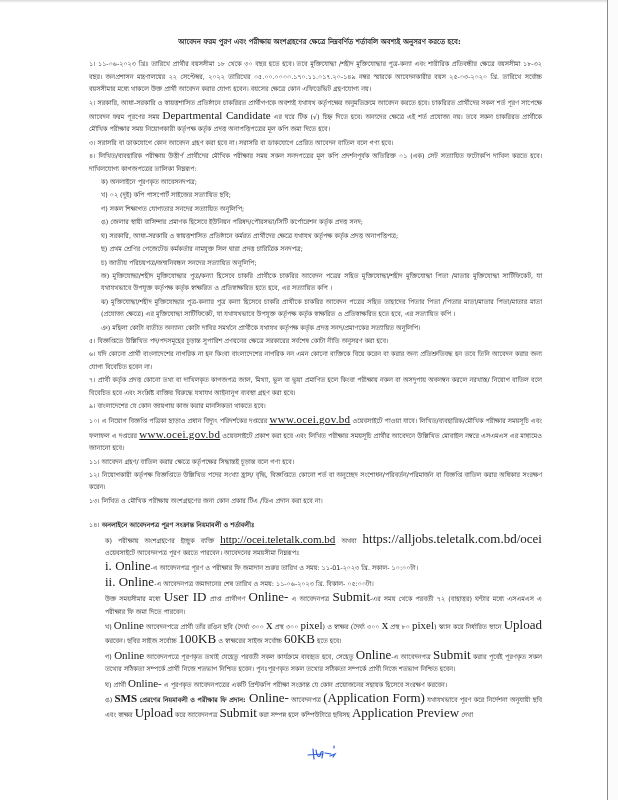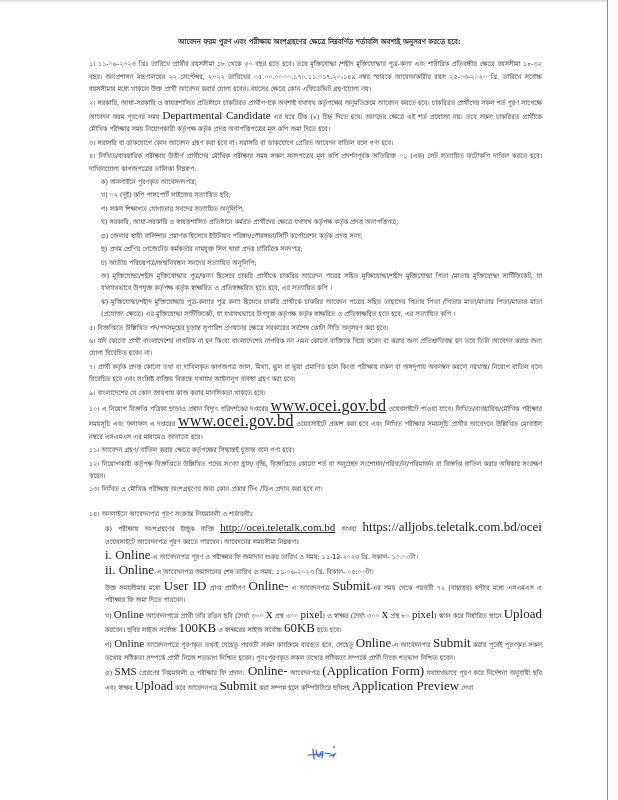--- a/index.html
+++ b/index.html
@@ -56,32 +56,32 @@
     .latin {
       font-family: Liberation Serif, serif;
       font-size: 13px;
     }
     .latin-big {
       font-family: "Liberation Serif", serif;
       font-size: 11px;
     }
     .link {
       font-family: "Liberation Serif", serif;
-      font-size: 16px;
+      font-size: 11px;
       text-decoration: underline;
       color: #222;
       letter-spacing: 0.3px;
     }
     .link-small {
       font-family: "Liberation Serif", serif;
       font-size: 11px;
       text-decoration: underline;
       color: #222;
     }
-    .bold { font-weight: normal; }
+    .bold { font-weight: bold; }
     .gap { height: 10px; }
     .signature {
       position: absolute;
       left: 305px;
       top: 744px;
       width: 40px;
       height: 20px;
     }
   </style>
 </head>
@@ -97,52 +97,54 @@
   <p class="para">১। ১১-০৬-২০২৩ খ্রিঃ তারিখে প্রার্থীর বয়সসীমা ১৮ থেকে ৩০ বছর হতে হবে। তবে মুক্তিযোদ্ধা /শহীদ মুক্তিযোদ্ধার পুত্র-কন্যা এবং শারীরিক প্রতিবন্ধীর ক্ষেত্রে বয়সসীমা ১৮-৩২ বছর। জনপ্রশাসন মন্ত্রণালয়ের ২২ সেপ্টেম্বর, ২০২২ তারিখের ০৫.০০.০০০০.১৭০.১১.০১৭.২০-১৪৯ নম্বর স্মারকে আবেদনকারীর বয়স ২৫-০৩-২০২০ খ্রি. তারিখে সর্বোচ্চ বয়সসীমার মধ্যে থাকলে উক্ত প্রার্থী আবেদন করার যোগ্য হবেন। বয়সের ক্ষেত্রে কোন এফিডেভিট গ্রহণযোগ্য নয়।</p>
 
   <p class="para"><span>২। সরকারি, আধা-সরকারি ও স্বায়ত্তশাসিত প্রতিষ্ঠানে চাকরিরত প্রার্থীগণকে অবশ্যই যথাযথ কর্তৃপক্ষের অনুমতিক্রমে আবেদন করতে হবে। চাকরিরত প্রার্থীদের সকল শর্ত পূরণ সাপেক্ষে আবেদন ফরম পূরণের সময় </span><span class="latin-big">Departmental Candidate</span><span> এর ঘরে টিক (√) চিহ্ন দিতে হবে। অন্যদের ক্ষেত্রে এই শর্ত প্রযোজ্য নয়। তবে সকল চাকরিরত প্রার্থীকে মৌখিক পরীক্ষার সময় নিয়োগকারী কর্তৃপক্ষ কর্তৃক প্রদত্ত অনাপত্তিপত্রের মূল কপি জমা দিতে হবে।</span></p>
 
   <p class="para">৩। সরাসরি বা ডাকযোগে কোন আবেদন গ্রহণ করা হবে না। সরাসরি বা ডাকযোগে প্রেরিত আবেদন বাতিল বলে গণ্য হবে।</p>
 
   <p class="para">৪। লিখিত/ব্যবহারিক পরীক্ষায় উত্তীর্ণ প্রার্থীদের মৌখিক পরীক্ষার সময় সকল সনদপত্রের মূল কপি প্রদর্শনপূর্বক অতিরিক্ত ০১ (এক) সেট সত্যায়িত ফটোকপি দাখিল করতে হবে। দাখিলযোগ্য কাগজপত্রের তালিকা নিম্নরূপ:</p>
   <p class="para indent">ক) অনলাইনে পূরণকৃত আবেসনদপত্র;</p>
   <p class="para indent">খ) ০২ (দুই) কপি পাসপোর্ট সাইজের সত্যায়িত ছবি;</p>
   <p class="para indent">গ) সকল শিক্ষাগত যোগ্যতার সনদের সত্যায়িত অনুলিপি;</p>
+  <p class="para indent">ঙ) জেলার স্থায়ী বাসিন্দার প্রমাণক হিসেবে ইউনিয়ন পরিষদ/পৌরসভা/সিটি কর্পোরেশন কর্তৃক প্রদত্ত সনদ;</p>
   <p class="para indent">ঘ) সরকারি, আধা-সরকারি ও স্বায়ত্তশাসিত প্রতিষ্ঠানে কর্মরত প্রার্থীদের ক্ষেত্রে যথাযথ কর্তৃপক্ষ কর্তৃক প্রদত্ত অনাপত্তিপত্র;</p>
-  <p class="para indent">ঙ) জেলার স্থায়ী বাসিন্দার প্রমাণক হিসেবে ইউনিয়ন পরিষদ/পৌরসভা/সিটি কর্পোরেশন কর্তৃক প্রদত্ত সনদ;</p>
   <p class="para indent">ছ) প্রথম শ্রেণির গেজেটেড কর্মকর্তার নামযুক্ত সিল দ্বারা প্রদত্ত চারিত্রিক সনদপত্র;</p>
   <p class="para indent">চ) জাতীয় পরিচয়পত্র/জন্মনিবন্ধন সনদের সত্যায়িত অনুলিপি;</p>
   <p class="para indent">জ) মুক্তিযোদ্ধা/শহীদ মুক্তিযোদ্ধার পুত্র/কন্যা হিসেবে চাকরি প্রার্থীকে চাকরির আবেদন পত্রের সহিত মুক্তিযোদ্ধা/শহীদ মুক্তিযোদ্ধা পিতা /মাতার মুক্তিযোদ্ধা সার্টিফিকেট, যা যথাযথভাবে উপযুক্ত কর্তৃপক্ষ কর্তৃক স্বাক্ষরিত ও প্রতিস্বাক্ষরিত হতে হবে, এর সত্যায়িত কপি ।</p>
   <p class="para indent">ঝ) মুক্তিযোদ্ধা/শহীদ মুক্তিযোদ্ধার পুত্র-কন্যার পুত্র কন্যা হিসেবে চাকরি প্রার্থীকে চাকরির আবেদন পত্রের সহিত তাহাদের পিতার পিতা /পিতার মাতা/মাতার পিতা/মাতার মাতা (প্রযোজ্য ক্ষেত্রে) এর মুক্তিযোদ্ধা সার্টিফিকেট, যা যথাযথভাবে উপযুক্ত কর্তৃপক্ষ কর্তৃক স্বাক্ষরিত ও প্রতিস্বাক্ষরিত হতে হবে, এর সত্যায়িত কপি ।</p>
+  <p class="para indent">ঞ) মহিলা কোটা ব্যতীত অন্যান্য কোটা দাবির সমর্থনে প্রার্থীকে যথাযথ কর্তৃপক্ষ কর্তৃক প্রদত্ত সনদ/প্রমাণকের সত্যায়িত অনুলিপি।</p>
 
   <p class="para">৫। বিজ্ঞপ্তিতে উল্লিখিত পদ/পদসমূহের চূড়ান্ত সুপারিশ প্রণয়নের ক্ষেত্রে সরকারের সর্বশেষ কোটা নীতি অনুসরণ করা হবে।</p>
   <p class="para">৬। যদি কোনো প্রার্থী বাংলাদেশের নাগরিক না হন কিংবা বাংলাদেশের নাগরিক নন এমন কোনো ব্যক্তিকে বিয়ে করেন বা করার জন্য প্রতিশ্রুতিবদ্ধ হন তবে তিনি আবেদন করার জন্য যোগ্য বিবেচিত হবেন না।</p>
   <p class="para">৭। প্রার্থী কর্তৃক প্রদত্ত কোনো তথ্য বা দাখিলকৃত কাগজপত্র জাল, মিথ্যা, ভুল বা ভুয়া প্রমাণিত হলে কিংবা পরীক্ষায় নকল বা অসদুপায় অবলম্বন করলে নরখাস্ত/ নিয়োগ বাতিল বলে বিবেচিত হবে এবং সংশ্লিষ্ট ব্যক্তির বিরুদ্ধে যথাযথ আইনানুগ ব্যবস্থা গ্রহণ করা হবে।</p>
   <p class="para">৯। বাংলাদেশের যে কোন জায়গায় কাজ করার মানসিকতা থাকতে হবে।</p>
 
   <p class="para"><span>১০। এ নিয়োগ বিজ্ঞপ্তি পত্রিকা ছাড়াও প্রধান বিদ্যুৎ পরিদর্শকের দপ্তরের </span><a class="link">www.ocei.gov.bd</a><span> ওয়েবসাইটে পাওয়া যাবে। লিখিত/ব্যবহারিক/মৌখিক পরীক্ষার সময়সূচি এবং ফলাফল এ দপ্তরের </span><a class="link">www.ocei.gov.bd</a><span> ওয়েবসাইটে প্রকাশ করা হবে এবং লিখিত পরীক্ষার সময়সূচি প্রার্থীর আবেদনে উল্লিখিত মোবাইল নম্বরে এসএমএস এর মাধ্যমেও জানানো হবে।</span></p>
 
   <p class="para">১১। আবেদন গ্রহণ/ বাতিল করার ক্ষেত্রে কর্তৃপক্ষের সিদ্ধান্তই চূড়ান্ত বলে গণ্য হবে।</p>
   <p class="para">১২। নিয়োগকারী কর্তৃপক্ষ বিজ্ঞপ্তিতে উল্লিখিত পদের সংখ্যা হ্রাস/ বৃদ্ধি, বিজ্ঞপ্তিতে কোনো শর্ত বা অনুচ্ছেদ সংশোধন/পরিবর্তন/পরিমার্জন বা বিজ্ঞপ্তি বাতিল করার অধিকার সংরক্ষণ করেন।</p>
   <p class="para">১৩। লিখিত ও মৌখিক পরীক্ষায় অংশগ্রহণের জন্য কোন প্রকার টিএ /ডিএ প্রদান করা হবে না।</p>
 
   <div class="gap"></div>
 
   <p class="para"><span>১৪। </span><span class="bold">অনলাইনে আবেদনপত্র পূরণ সংক্রান্ত নিয়মাবলী ও শর্তাবলীঃ</span></p>
 
   <p class="para indent2"><span>ক) পরীক্ষায় অংশগ্রহণের ইচ্ছুক ব্যক্তি </span><a class="link-small">http://ocei.teletalk.com.bd</a><span> অথবা </span><span class="latin">https://alljobs.teletalk.com.bd/ocei</span><span> ওয়েবসাইটে আবেদনপত্র পূরণ করতে পারবেন। আবেদনের সময়সীমা নিম্নরূপঃ</span></p>
 
-  <p class="para indent2"><span class="latin">i. </span><span class="latin">Online</span><span>-এ আবেদনপত্র পূরণ ও পরীক্ষার ফি জমাদান শুরুর তারিখ ও সময়: ১১-12-২০২৩ খ্রি. সকাল- ১০:০০টা।</span></p>
+  <p class="para indent2"><span class="latin">i. </span><span class="latin">Online</span><span>-এ আবেদনপত্র পূরণ ও পরীক্ষার ফি জমাদান শুরুর তারিখ ও সময়: ১১-01-২০২৩ খ্রি. সকাল- ১০:০০টা।</span></p>
   <p class="para indent2"><span class="latin">ii. </span><span class="latin">Online</span><span>-এ আবেদনপত্র জমাদানের শেষ তারিখ ও সময়: ১১-০৬-২০২৩ খ্রি. বিকাল- ০৫:০০টা।</span></p>
 
   <p class="para indent2"><span>উক্ত সময়সীমার মধ্যে </span><span class="latin">User ID</span><span> প্রাপ্ত প্রার্থীগণ </span><span class="latin">Online-</span><span> এ আবেদনপত্র </span><span class="latin">Submit</span><span>-এর সময় থেকে পরবর্তী ৭২ (বাহাত্তর) ঘন্টার মধ্যে এসএমএস এ পরীক্ষার ফি জমা দিতে পারবেন।</span></p>
 
   <p class="para indent2"><span>খ) </span><span class="latin-big">Online</span><span> আবেদনপত্রে প্রার্থী তাঁর রঙিন ছবি (দৈর্ঘ্য ৩০০ </span><span class="latin">x</span><span> প্রস্থ ৩০০ </span><span class="latin-big">pixel</span><span>) ও স্বাক্ষর (দৈর্ঘ্য ৩০০ </span><span class="latin">x</span><span> প্রস্থ ৮০ </span><span class="latin-big">pixel</span><span>) স্ক্যান করে নির্ধারিত স্থানে </span><span class="latin">Upload</span><span> করবেন। ছবির সাইজ সর্বোচ্চ </span><span class="latin">100KB</span><span> ও স্বাক্ষরের সাইজ সর্বোচ্চ </span><span class="latin">60KB</span><span> হতে হবে।</span></p>
 
   <p class="para indent2"><span>গ) </span><span class="latin-big">Online</span><span> আবেদনপত্রে পূরণকৃত তথ্যই যেহেতু পরবর্তী সকল কার্যক্রমে ব্যবহৃত হবে, সেহেতু </span><span class="latin">Online</span><span>-এ আবেদনপত্র </span><span class="latin">Submit</span><span> করার পূর্বেই পূরণকৃত সকল তথ্যের সঠিকতা সম্পর্কে প্রার্থী নিজে শতভাগ নিশ্চিত হবেন। পুনঃপূরণকৃত সকল তথ্যের সঠিকতা সম্পর্কে প্রার্থী নিজে শতভাগ নিশ্চিত হবেন।</span></p>
 
+  <p class="para indent2"><span>ঘ) প্রার্থী </span><span class="latin-big">Online-</span><span> এ পূরণকৃত আবেদনপত্রের একটি প্রিন্টকপি পরীক্ষা সংক্রান্ত যে কোন প্রয়োজনের সহায়ক হিসেবে সংরক্ষণ করবেন।</span></p>
 
   <p class="para indent2"><span>ঙ) </span><span class="latin-big bold">SMS</span><span class="bold"> প্রেরণের নিয়মাবলী ও পরীক্ষার ফি প্রদান:</span><span class="latin"> Online-</span><span> আবেদনপত্র </span><span class="latin">(Application Form)</span><span> যথাযথভাবে পূরণ করে নির্দেশনা অনুযায়ী ছবি এবং স্বাক্ষর </span><span class="latin">Upload</span><span> করে আবেদনপত্র </span><span class="latin">Submit</span><span> করা সম্পন্ন হলে কম্পিউটারে ছবিসহ </span><span class="latin">Application Preview</span><span> দেখা</span></p>
 </div>
 
 <svg class="signature" viewBox="0 0 40 20" xmlns="http://www.w3.org/2000/svg">
   <path d="M3 11 L18 10 M8 5 L9 15 M11 6 Q12 14 15 12 Q16 6 18 8 L17 14 M20 9 L26 10 M25 12 L30 10 L28 13 M29 2 L29 4" stroke="#2a5bd7" stroke-width="1.2" fill="none" stroke-linecap="round"></path>
 </svg>
 
 </body></html>

